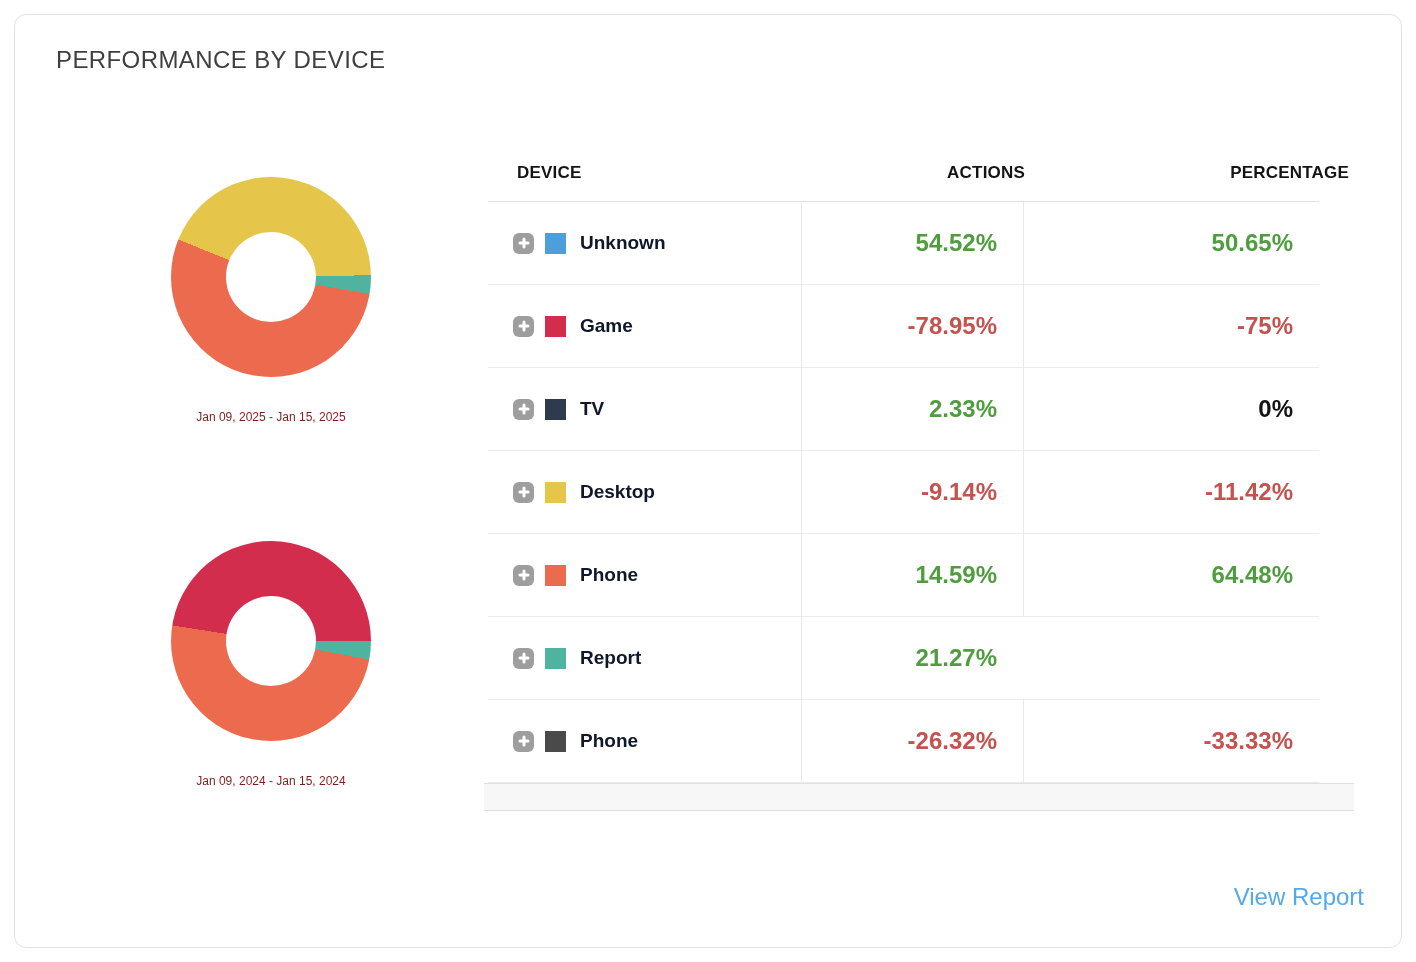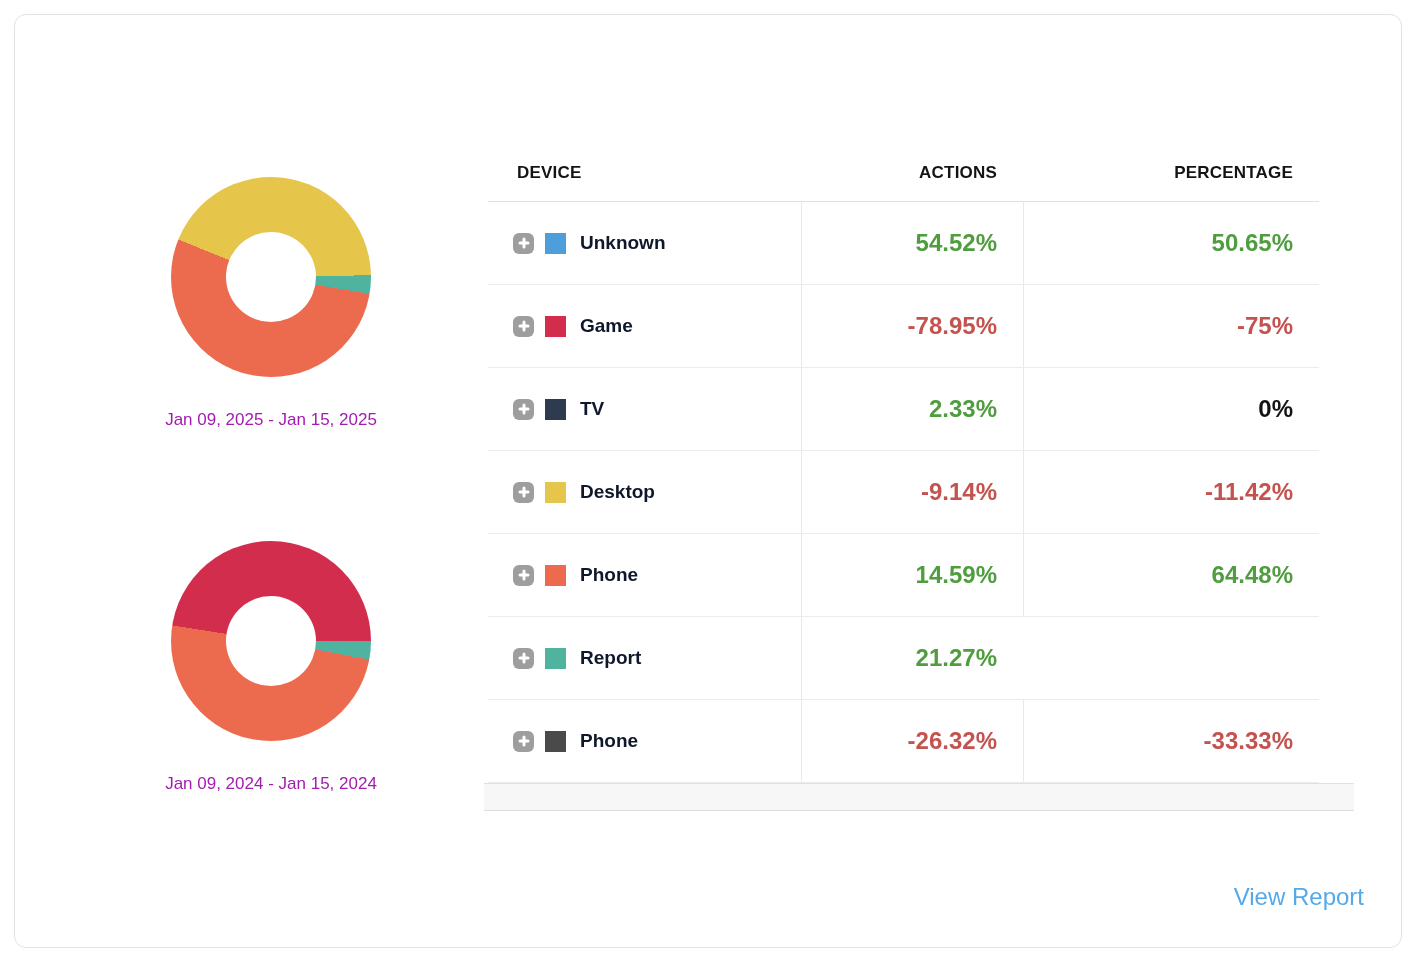--- a/index.html
+++ b/index.html
@@ -42,34 +42,34 @@
   }
   .donut::after {
     content: "";
     position: absolute;
     inset: 55px;
     background: #fff;
     border-radius: 50%;
   }
   .chart-caption {
     margin-top: 33px;
-    font-size: 17px;
-    color: #a21caf;
+    font-size: 12px;
+    color: #7f1d1d;
   }
   
   .device-table {
     position: absolute;
     left: 473px; top: 114px;
     width: 831px;
   }
   .thead, .trow {
     display: grid;
     grid-template-columns: 313px 222px 296px;
   }
-  .thead { height: 73px; border-bottom: 1px solid #e0e0e0; }
+  .thead { height: 73px; border-bottom: 1px solid #e0e0e0; gap: 28px; }
   .th {
     display: flex;
     align-items: center;
     padding-top: 16px;
     font-size: 17px;
     font-weight: bold;
     color: #141414;
     letter-spacing: 0.2px;
   }
   .th.col-device { padding-left: 29px; }
@@ -135,20 +135,21 @@
     font-size: 24px;
     color: var(--link, #54a9ea);
     text-decoration: none;
     cursor: pointer;
   }
 </style>
 </head>
 <body>
 
 <div class="card">
+  <div class="card-title">PERFORMANCE BY DEVICE</div>
 
   <div class="chart-block first">
     <div class="donut" style="background: conic-gradient(from 292deg, rgb(230, 197, 75) 0deg, rgb(230, 197, 75) 156.96deg, rgb(79, 179, 160) 156.96deg, rgb(79, 179, 160) 167.76deg, rgb(236, 106, 77) 167.76deg, rgb(236, 106, 77) 360deg);"></div>
     <div class="chart-caption">Jan 09, 2025 - Jan 15, 2025</div>
   </div>
 
   <div class="chart-block second">
     <div class="donut" style="background: conic-gradient(from 279deg, rgb(211, 45, 78) 0deg, rgb(211, 45, 78) 171deg, rgb(79, 179, 160) 171deg, rgb(79, 179, 160) 181.8deg, rgb(236, 106, 77) 181.8deg, rgb(236, 106, 77) 360deg);"></div>
     <div class="chart-caption">Jan 09, 2024 - Jan 15, 2024</div>
   </div>

